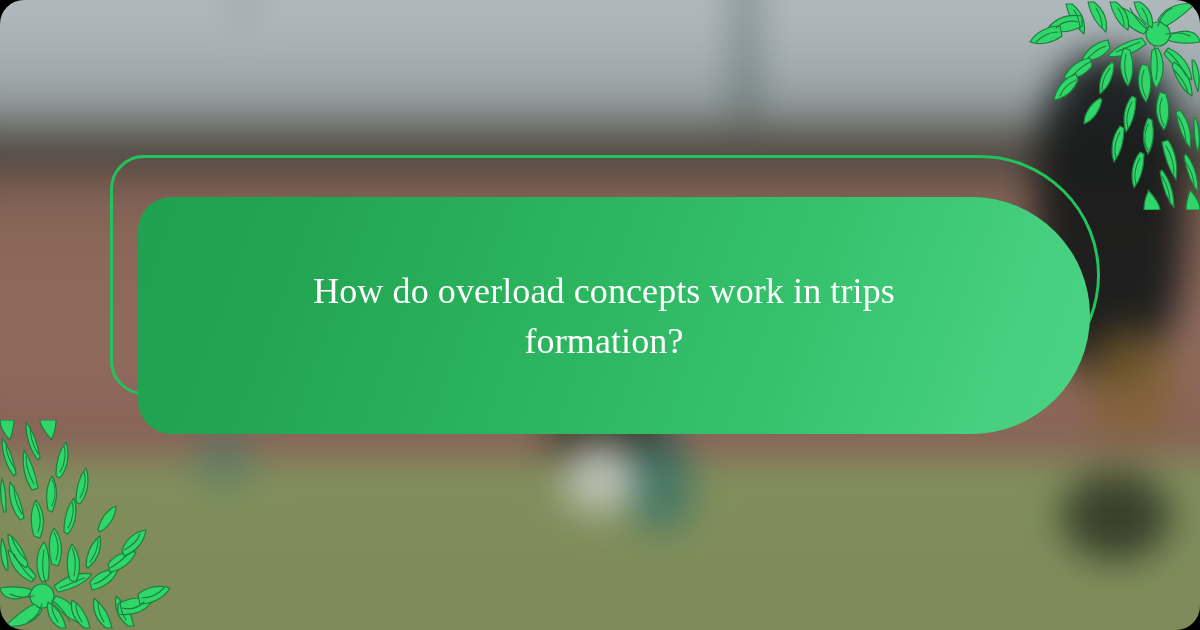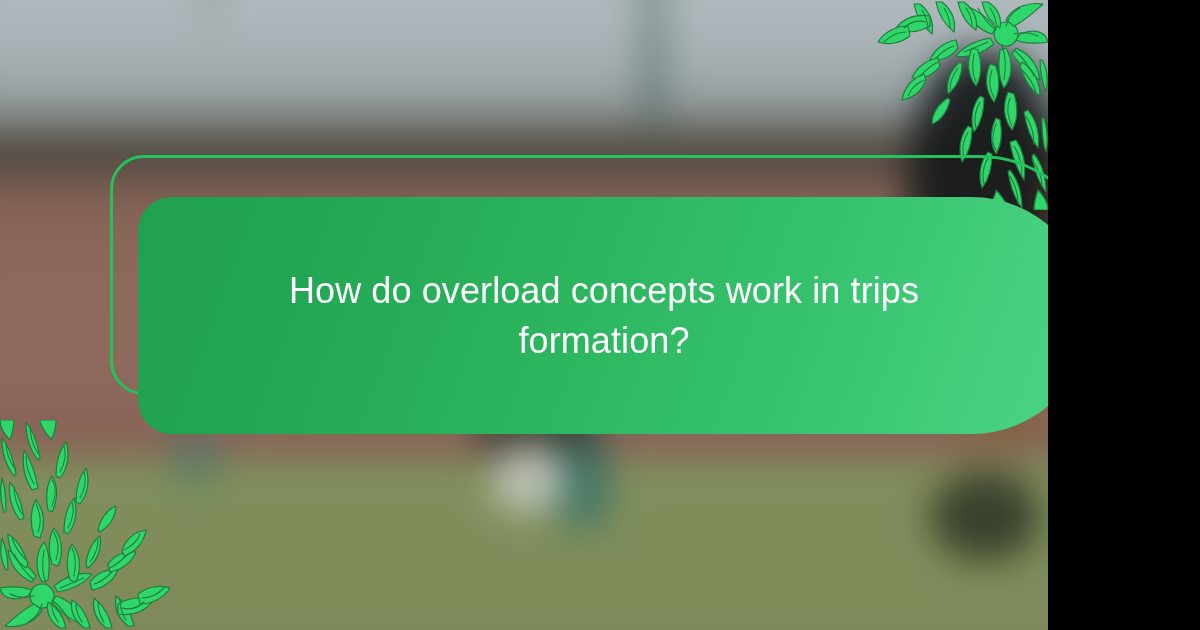--- a/index.html
+++ b/index.html
@@ -3,24 +3,25 @@
 <meta charset="utf-8">
 <title>Question Card</title>
 <style>
   html, body {
     margin: 0;
     padding: 0;
     background: #000;
   }
   .stage {
     position: relative;
-    width: 1048px;
+    width: 1200px;
     height: 630px;
     overflow: hidden;
-    font-family: Liberation Sans, sans-serif;
+    font-family: Liberation Serif, serif;
+    border-radius: 24px;
   }
 
   
   .bg {
     position: absolute;
     inset: -40px;
     z-index: 0;
     filter: blur(18px) saturate(0.92);
     background-color: #8c9b5e;
   }

